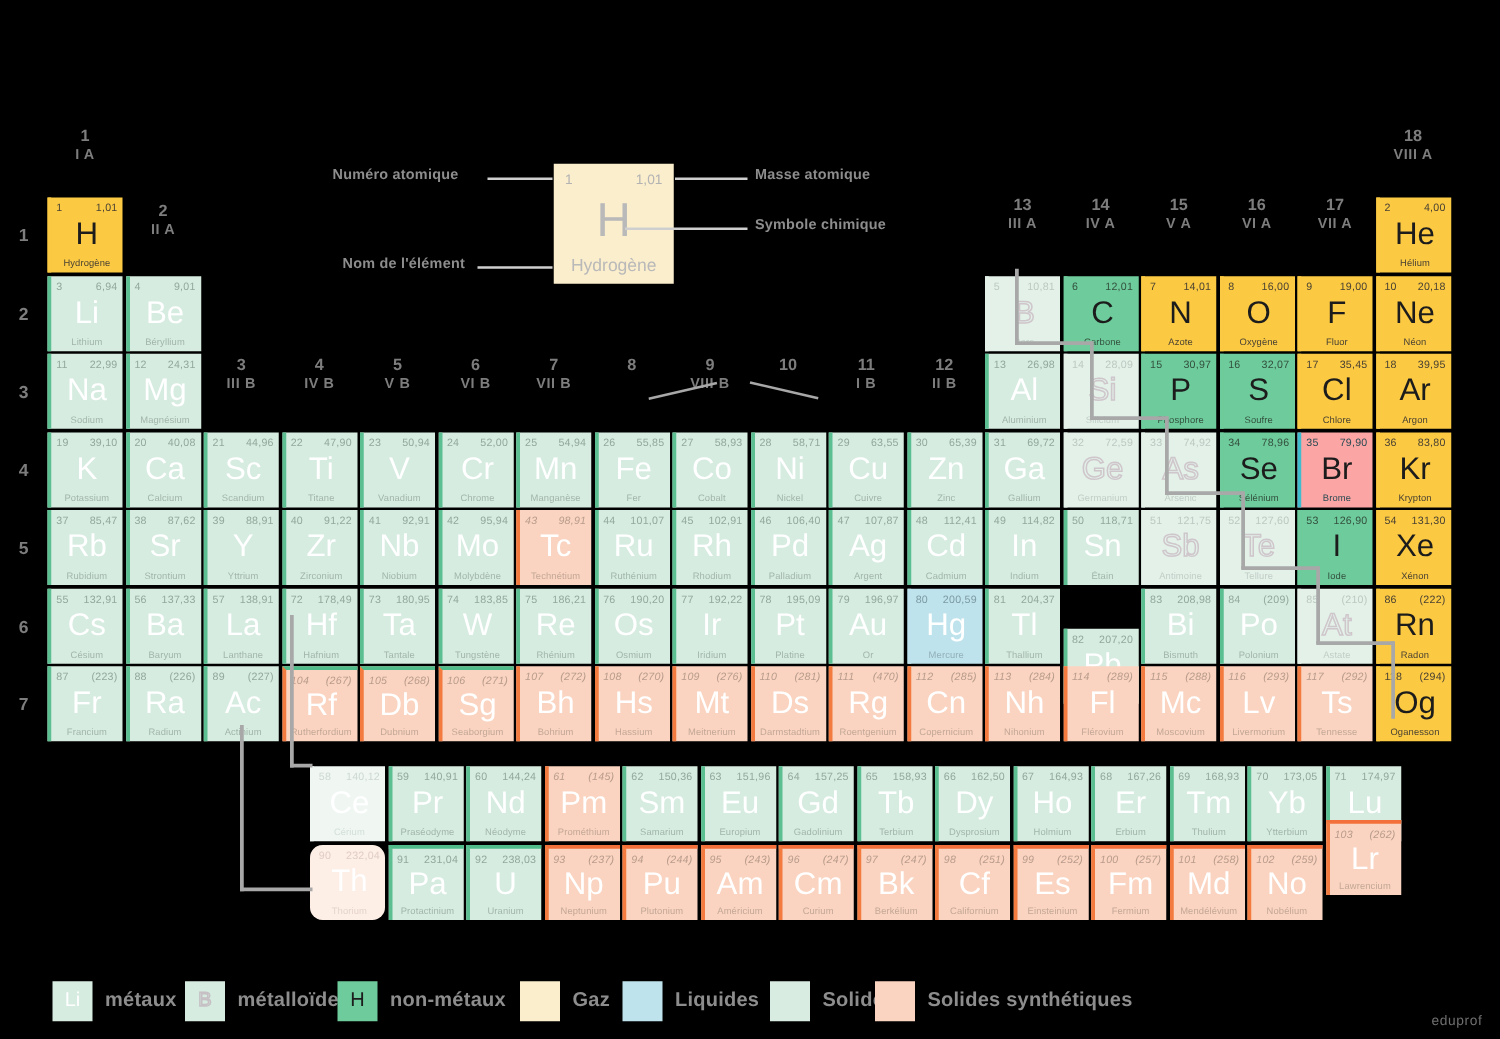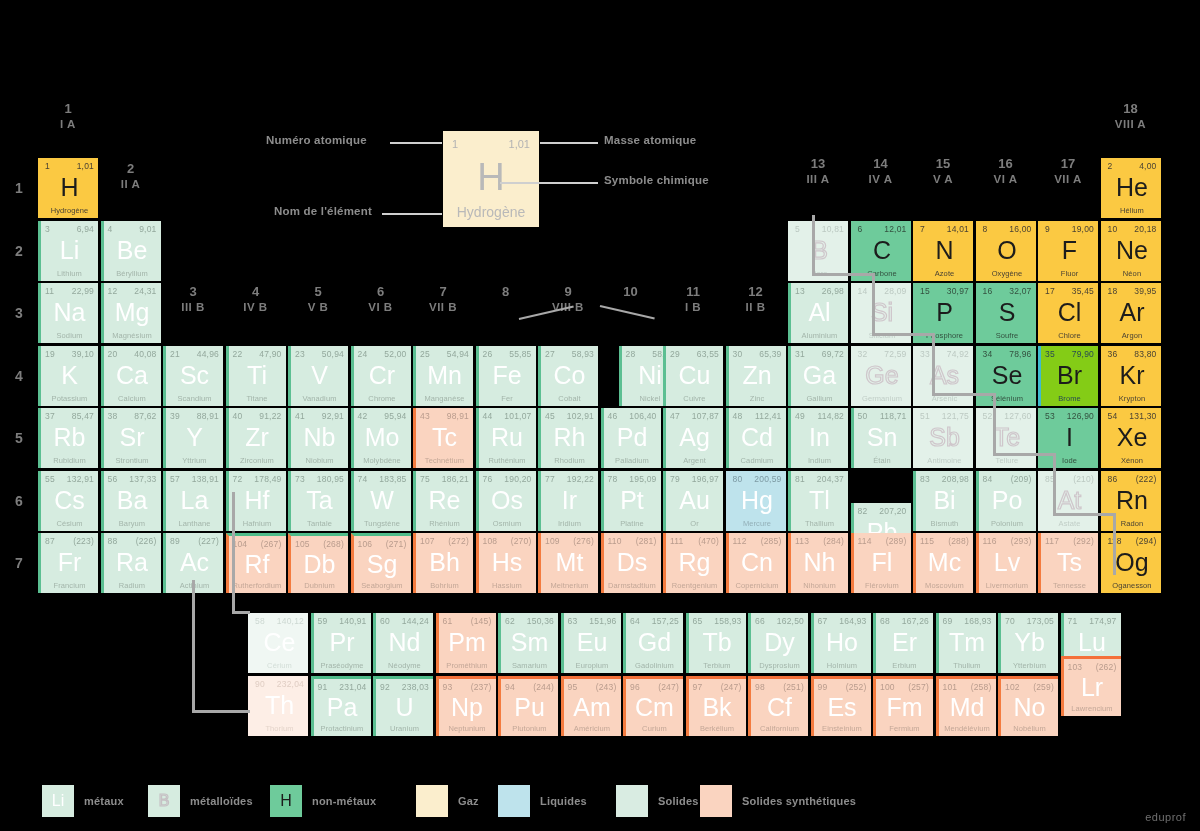--- a/index.html
+++ b/index.html
@@ -57,47 +57,47 @@
   .c-nonmetal .num,.c-nonmetal .mass { color:#33503f; }
   .c-nonmetal .nm { color:#33503f; }
 
   
   .c-liquid { background:#bee3ec; border-left:3px solid #bee3ec; }
   .c-liquid .sym { color:#ffffff; }
   .c-liquid .num,.c-liquid .mass { color:#7d9aa3; }
   .c-liquid .nm { color:#93b0b8; }
 
   
-  .c-liquid-nm { background:#84cc16; border-left:3px solid #3fbcce; }
+  .c-liquid-nm { background:#fca5a5; border-left:3px solid #3fbcce; }
   .c-liquid-nm .sym { color:#1c1c1c; }
   .c-liquid-nm .num,.c-liquid-nm .mass { color:#2a4b52; }
   .c-liquid-nm .nm { color:#2a4b52; }
 
   
   .c-synth { background:#fad4c0; border-left:3px solid #f47b3f; }
   .c-synth .sym { color:#ffffff; }
-  .c-synth .num,.c-synth .mass { color:#b99c8d; }
+  .c-synth .num,.c-synth .mass { color:#b99c8d;font-style:italic; }
   .c-synth .nm { color:#c3a797; }
 
   
   .c-metalloid { background:#e3f1e9; border-left:3px solid #e3f1e9; }
   .c-metalloid .sym {
     color:#e3f1e9;
     -webkit-text-stroke:1.2px #cfc6cb;
     text-shadow:none;
   }
   .c-metalloid .num,.c-metalloid .mass { color:#bcc9c2; }
   .c-metalloid .nm { color:#c1cec7; }
 
   
   .c-ghost { background:#f0f7f3; border-left:3px solid #f0f7f3; }
   .c-ghost .sym { color:#ffffff; }
   .c-ghost .num,.c-ghost .mass { color:#cdd8d2; }
   .c-ghost .nm { color:#d3ded8; }
-  .c-ghost-s { background:#fdeee6; border-left:3px solid #fdeee6; }
+  .c-ghost-s { background:#fdeee6; border-left:3px solid #fdeee6;border-radius:10px; }
   .c-ghost-s .sym { color:#ffffff; }
   .c-ghost-s .num,.c-ghost-s .mass { color:#e0cec4; }
   .c-ghost-s .nm { color:#e4d4ca; }
 
   
   .top-accent { border-top:3px solid #f4703a; }
   .top-accent-g { border-top:3px solid #4fbc8a; }
 
   
   .grp {
@@ -142,21 +142,21 @@
   .conn { position:absolute; background:#a8a8a8; }
 
   
   .legend { position:absolute; left:0; top:775px; width:1200px; height:56px; }
   .lg-item { position:absolute; display:flex; align-items:center; }
   .lg-swatch {
     width:32px; height:32px; position:relative;
     display:flex; align-items:center; justify-content:center;
     font-size:16px;
   }
-  .lg-label { font-size:11px; color:#8d8d8d; font-weight:bold; margin-left:10px; white-space:nowrap; letter-spacing:.2px; }
+  .lg-label { font-size:16px; color:#8d8d8d; font-weight:bold; margin-left:10px; white-space:nowrap; letter-spacing:.2px; }
   .sw-metal { background:#d6ece0; color:#ffffff; }
   .sw-metalloid { background:#d6ece0; color:#d6ece0; -webkit-text-stroke:1.2px #c6c0c4; }
   .sw-nonmetal { background:#6ecb9b; color:#1c1c1c; }
   .sw-gas { background:#fbeecd; }
   .sw-liquid { background:#bee3ec; }
   .sw-solid { background:#d9ece2; }
   .sw-synth { background:#fad4c0; }
 
   .watermark {
     position:absolute; right:14px; bottom:8px;
@@ -409,21 +409,21 @@
         <span class="mass">55,85</span>
         <span class="sym">Fe</span>
         <span class="nm">Fer</span>
       </div>
       <div class="cell c-metal" style="left: 538px; top: 345.5px;">
         <span class="num">27</span>
         <span class="mass">58,93</span>
         <span class="sym">Co</span>
         <span class="nm">Cobalt</span>
       </div>
-      <div class="cell c-metal" style="left: 600.5px; top: 345.5px; margin-left: 18px;">
+      <div class="cell c-metal" style="left: 600.5px; top: 345.5px;">
         <span class="num">28</span>
         <span class="mass">58,71</span>
         <span class="sym">Ni</span>
         <span class="nm">Nickel</span>
       </div>
       <div class="cell c-metal" style="left: 663px; top: 345.5px;">
         <span class="num">29</span>
         <span class="mass">63,55</span>
         <span class="sym">Cu</span>
         <span class="nm">Cuivre</span>

